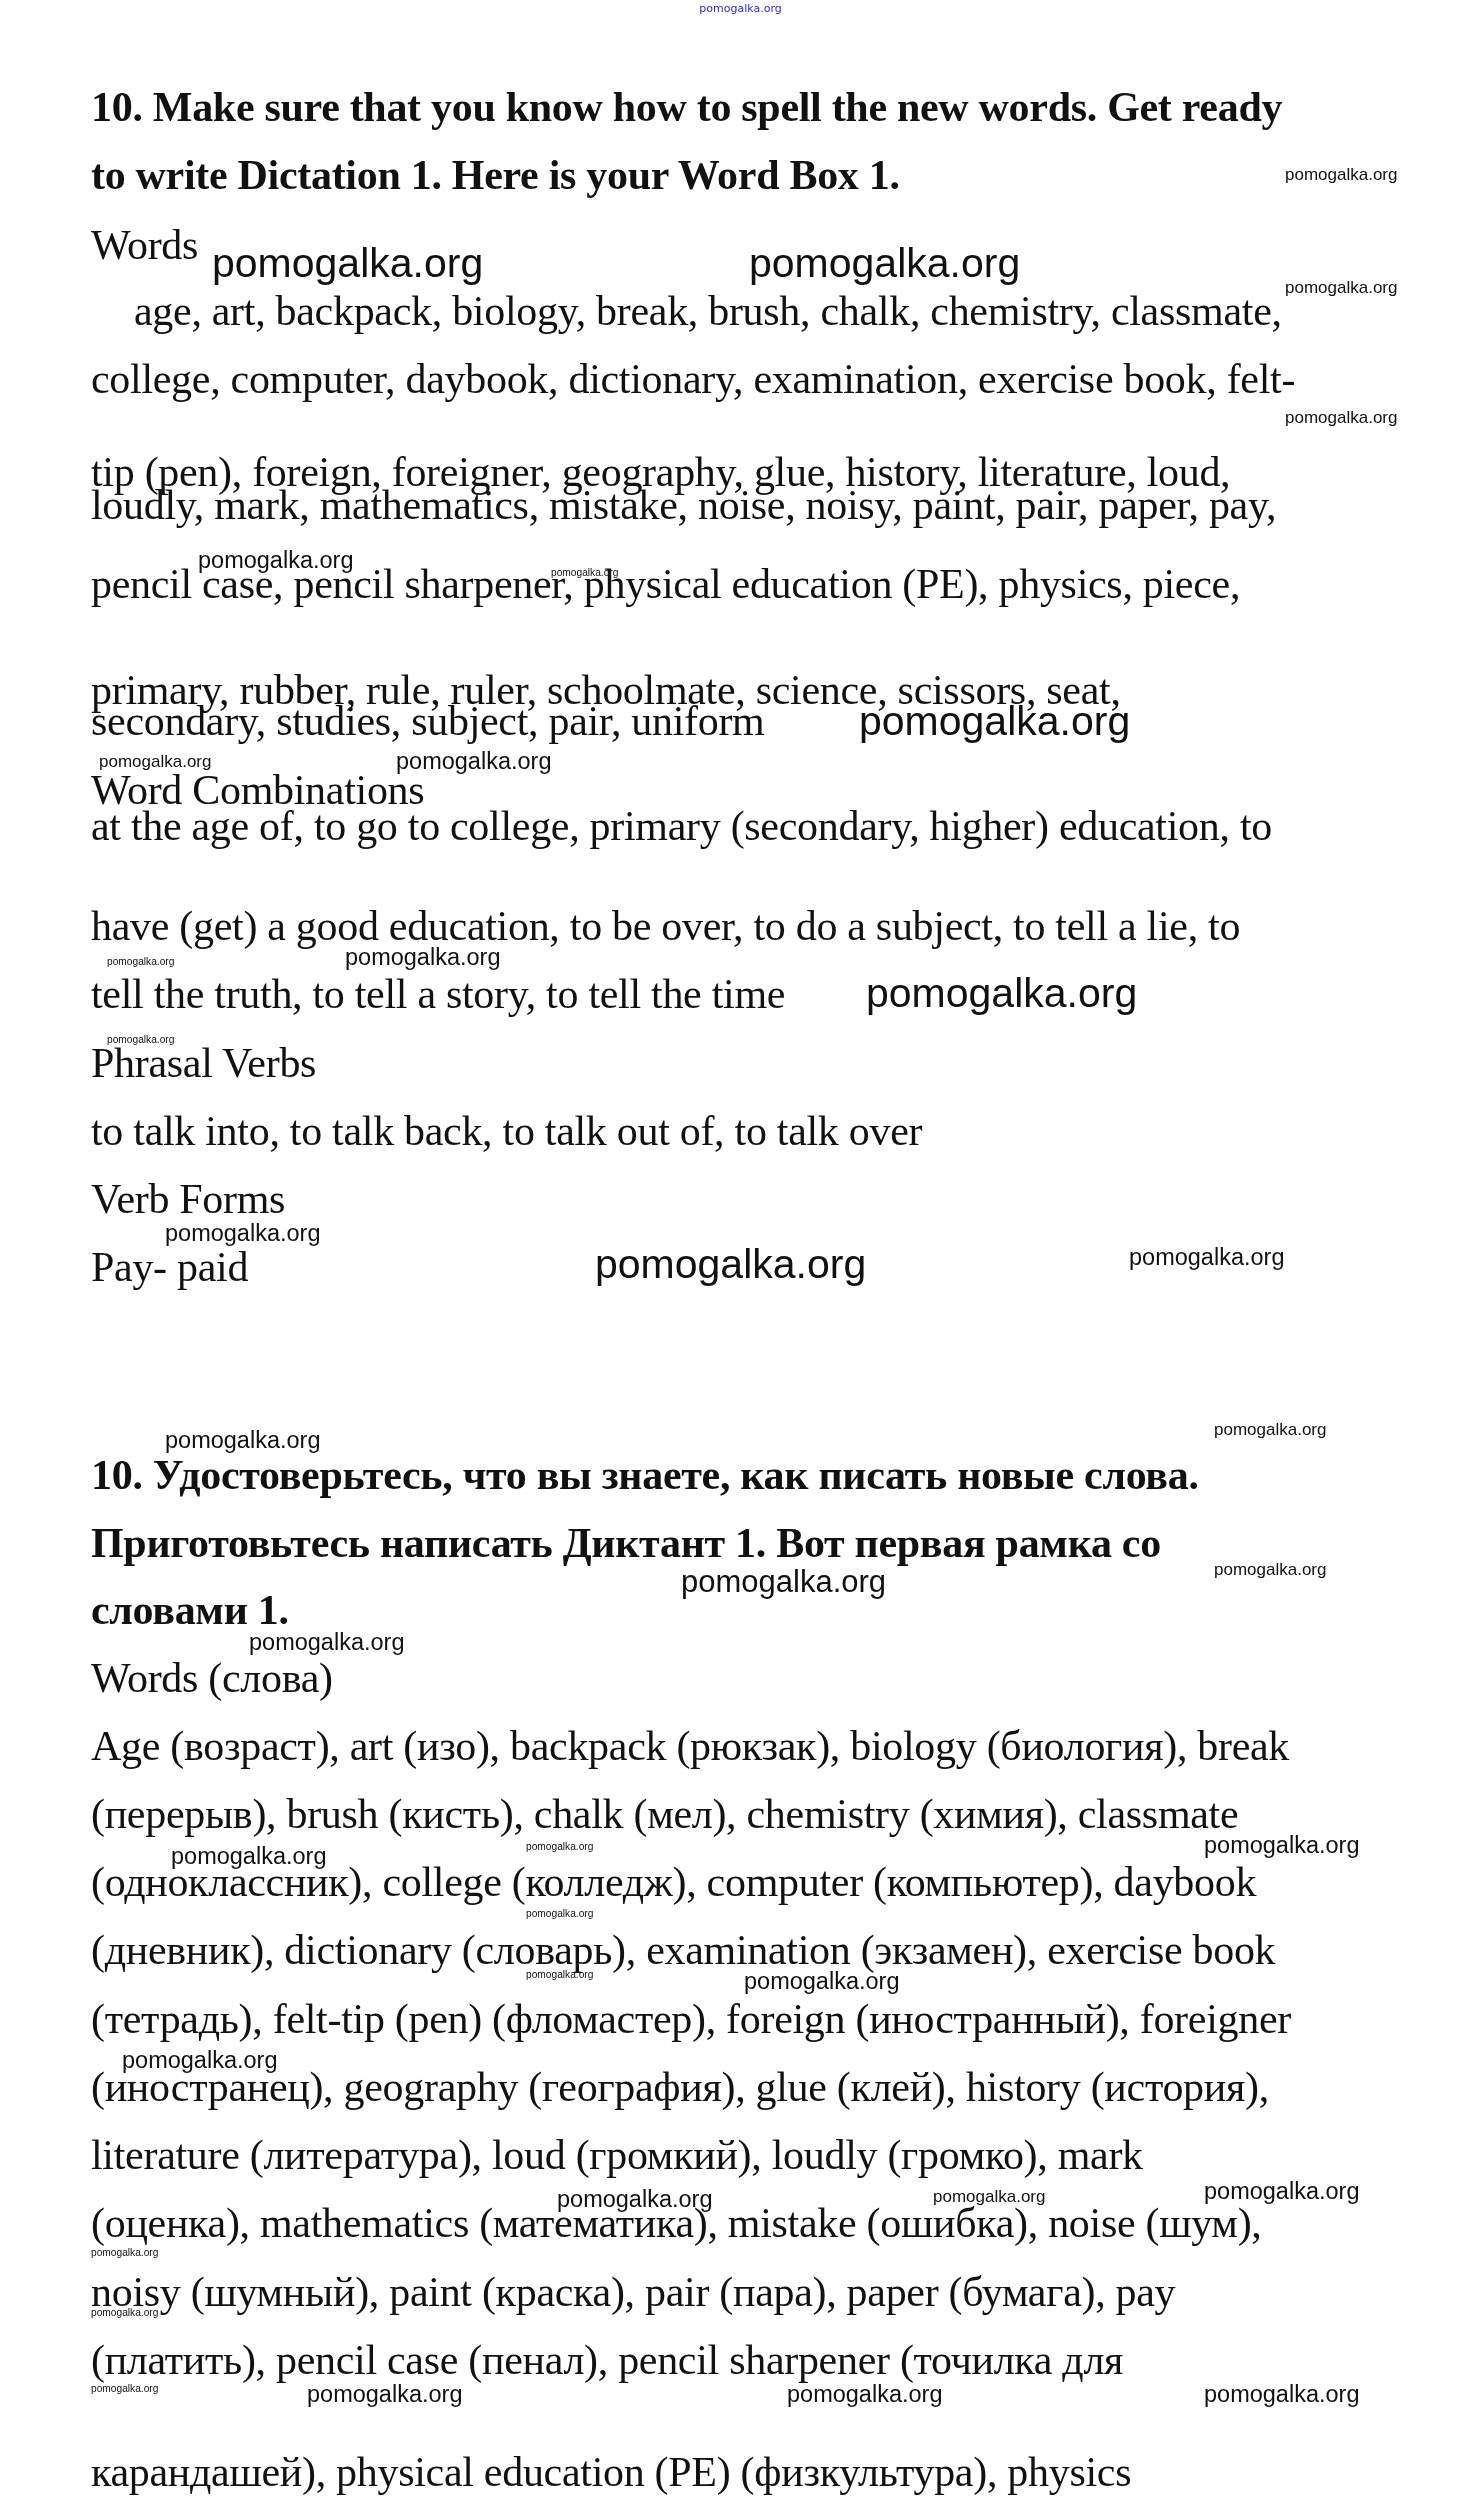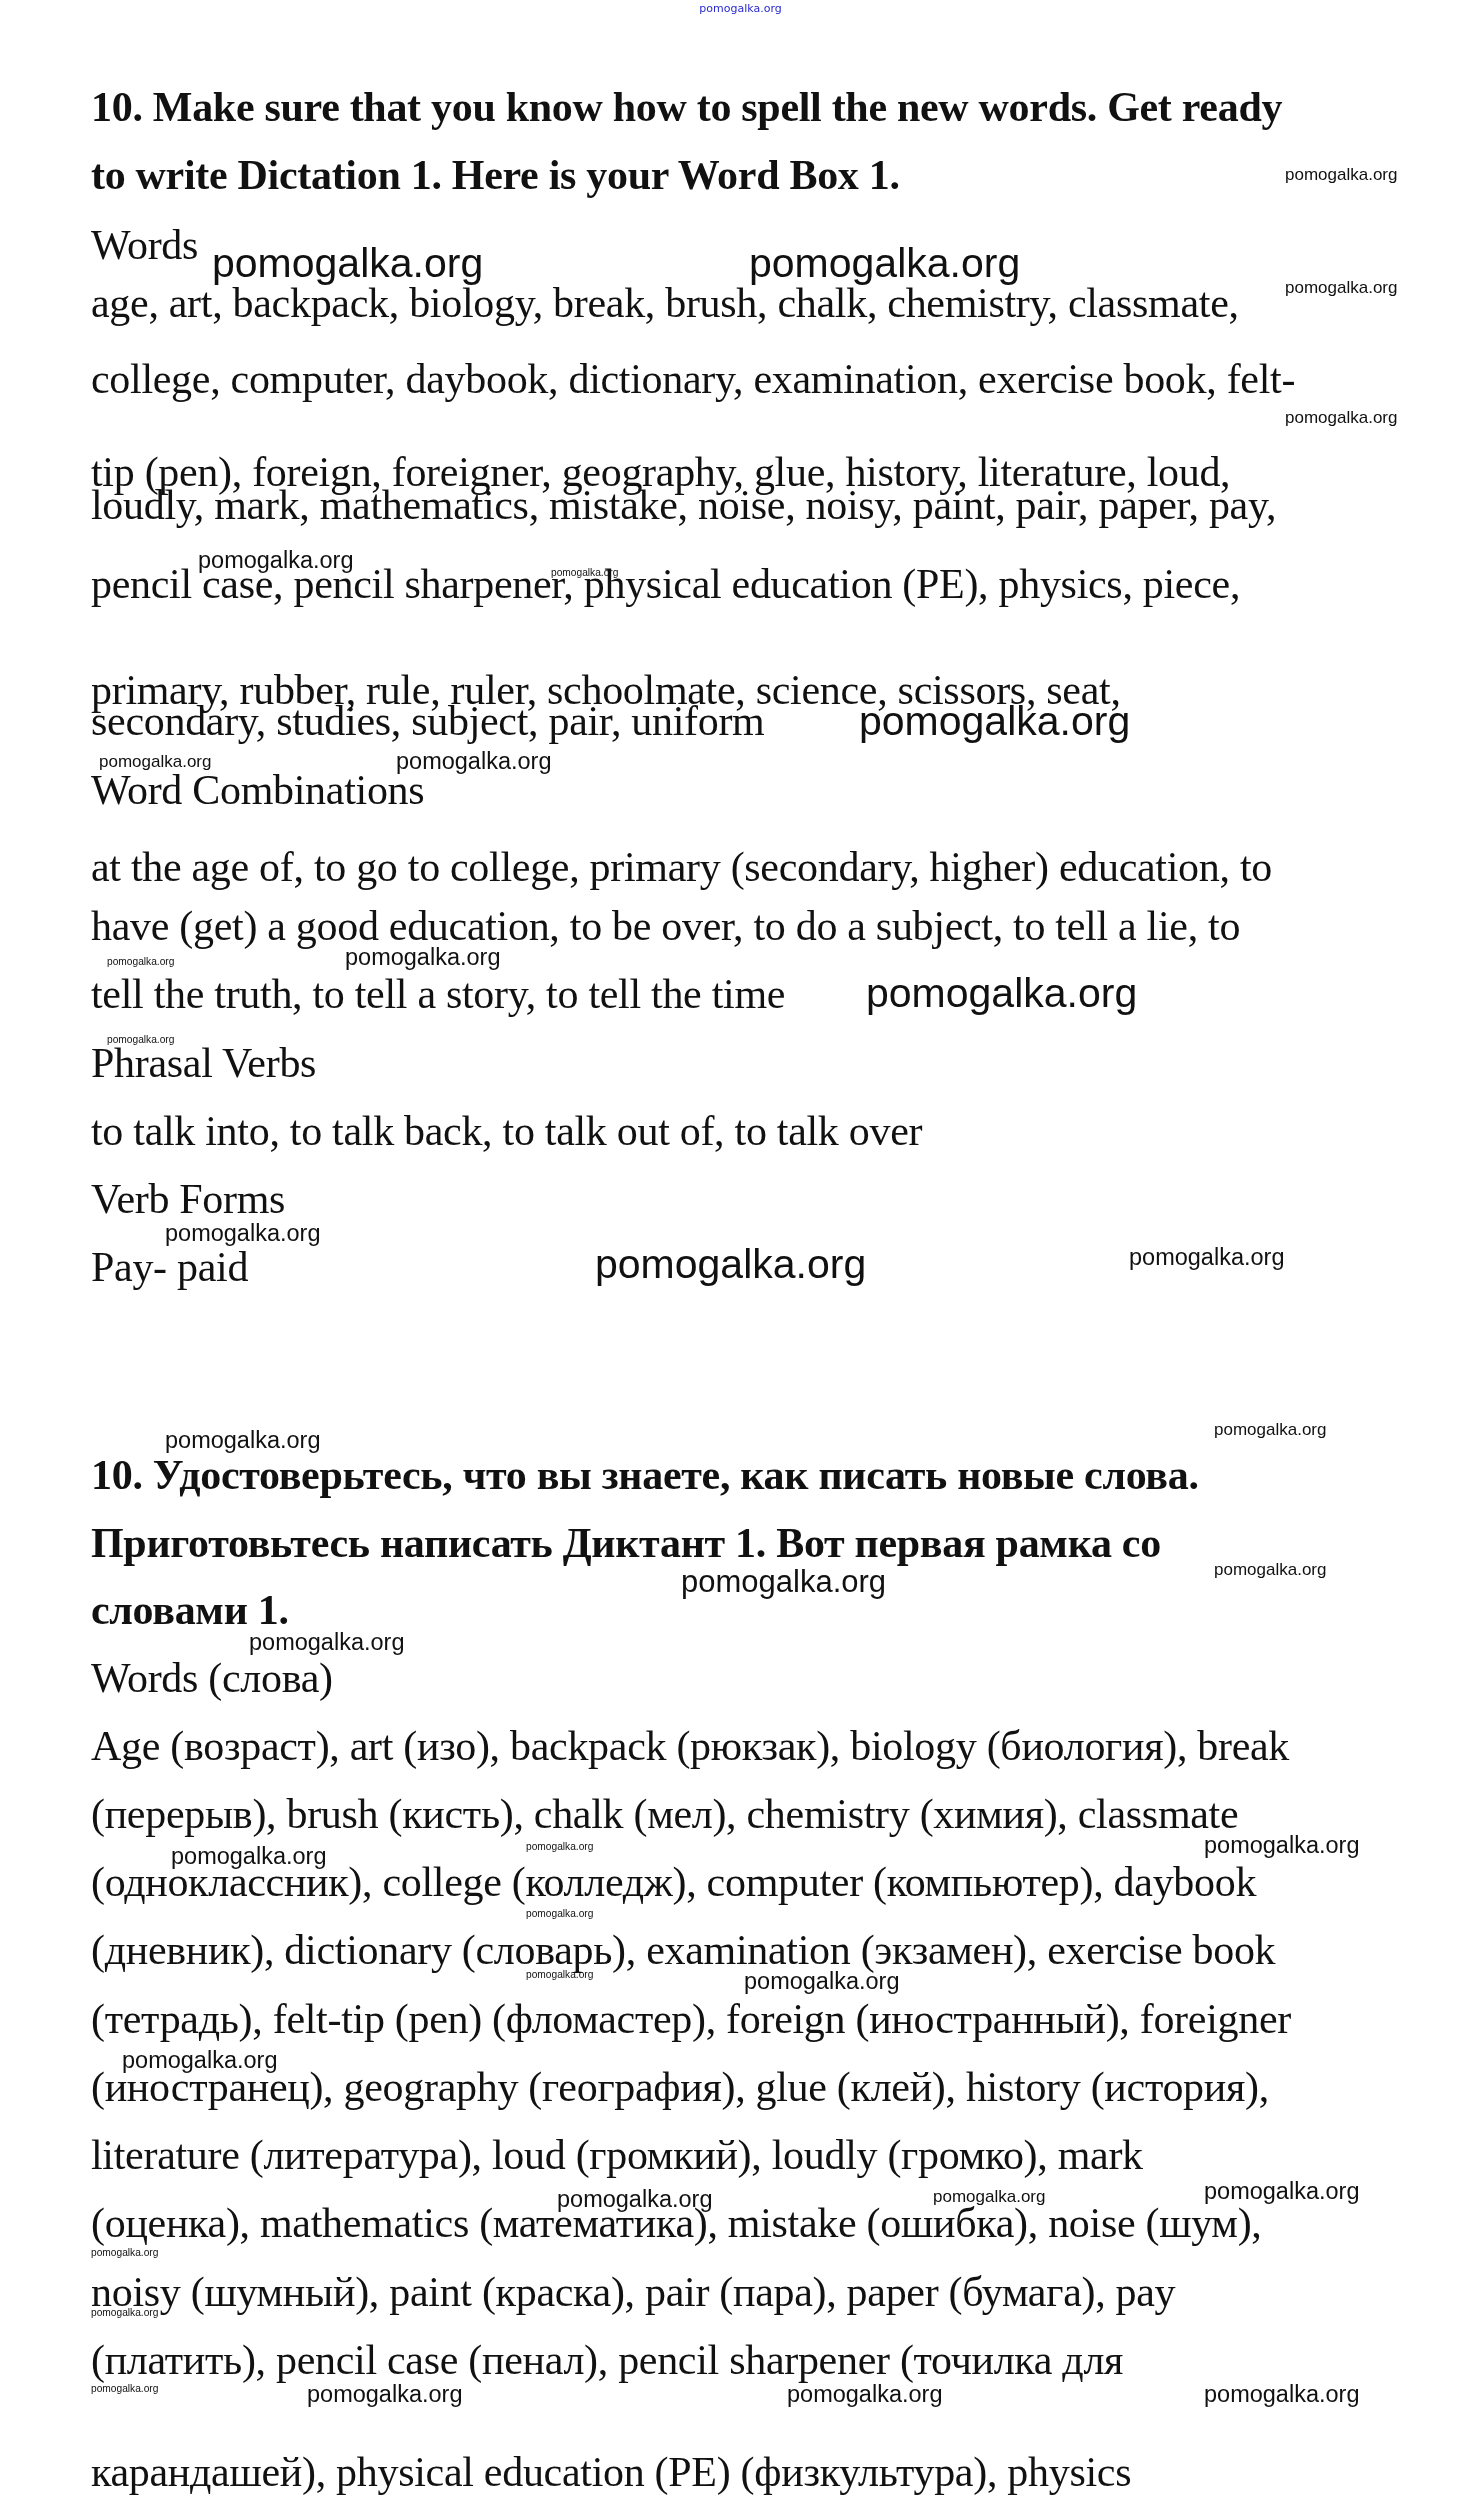--- a/index.html
+++ b/index.html
@@ -29,30 +29,30 @@
 <body>
 
 <div class="page">
 
   <div class="top-mark">pomogalka.org</div>
 
   <div class="line bold" style="top:86px;">10. Make sure that you know how to spell the new words. Get ready</div>
   <div class="line bold" style="top:154px;">to write Dictation 1. Here is your Word Box 1.</div>
 
   <div class="line" style="top:224px;">Words</div>
-  <div class="line" style="top:282px;">age, art, backpack, biology, break, brush, chalk, chemistry, classmate,</div>
+  <div class="line" style="top:290px;margin-left:43px;">age, art, backpack, biology, break, brush, chalk, chemistry, classmate,</div>
   <div class="line" style="top:358px;">college, computer, daybook, dictionary, examination, exercise book, felt-</div>
   <div class="line" style="top:451px;">tip (pen), foreign, foreigner, geography, glue, history, literature, loud,</div>
   <div class="line" style="top:484px;">loudly, mark, mathematics, mistake, noise, noisy, paint, pair, paper, pay,</div>
   <div class="line" style="top:563px;">pencil case, pencil sharpener, physical education (PE), physics, piece,</div>
   <div class="line" style="top:669px;">primary, rubber, rule, ruler, schoolmate, science, scissors, seat,</div>
   <div class="line" style="top:700px;">secondary, studies, subject, pair, uniform</div>
 
   <div class="line" style="top:769px;">Word Combinations</div>
-  <div class="line" style="top:846px;">at the age of, to go to college, primary (secondary, higher) education, to</div>
+  <div class="line" style="top:805px;">at the age of, to go to college, primary (secondary, higher) education, to</div>
   <div class="line" style="top:905px;">have (get) a good education, to be over, to do a subject, to tell a lie, to</div>
   <div class="line" style="top:973px;">tell the truth, to tell a story, to tell the time</div>
 
   <div class="line" style="top:1042px;">Phrasal Verbs</div>
   <div class="line" style="top:1110px;">to talk into, to talk back, to talk out of, to talk over</div>
 
   <div class="line" style="top:1178px;">Verb Forms</div>
   <div class="line" style="top:1246px;">Pay- paid</div>
 
   <div class="line bold" style="top:1454px;">10. Удостоверьтесь, что вы знаете, как писать новые слова.</div>

